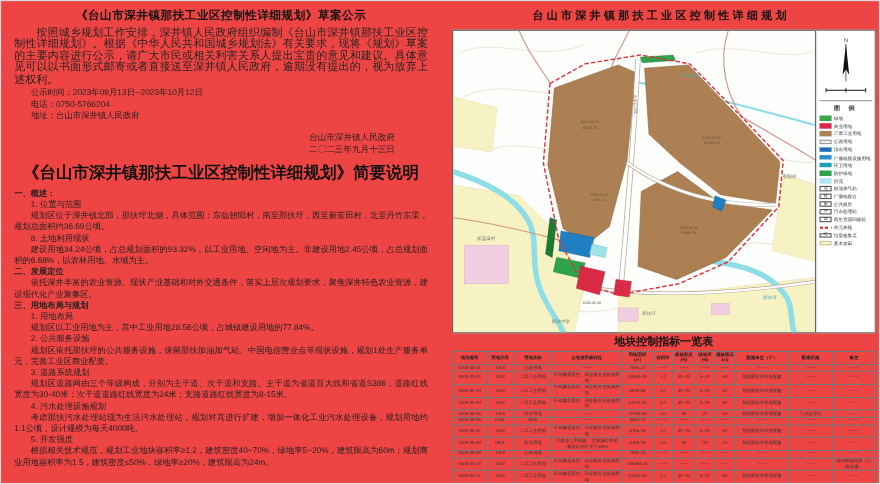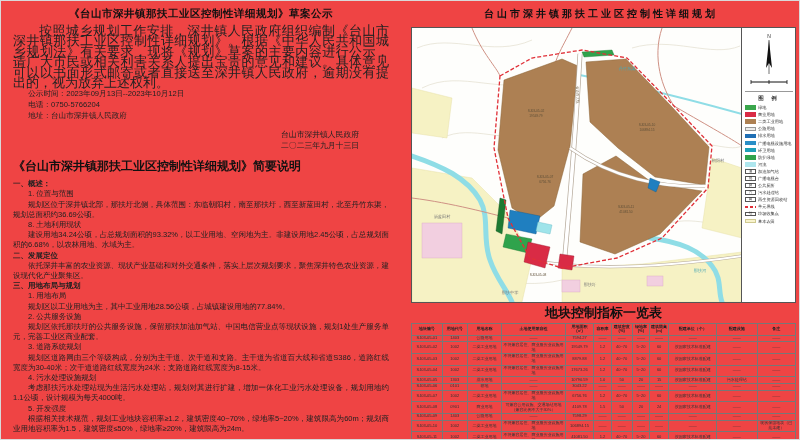--- a/index.html
+++ b/index.html
@@ -2,26 +2,26 @@
 <html><head>
 <meta charset="utf-8">
 <style>
   * { margin:0; padding:0; box-sizing:border-box; }
   html,body { width:800px; height:440px; background:#fff; font-family:"Liberation Sans", sans-serif; color:#222; }
   #page { position:relative; width:800px; height:440px; background:#ef4444; border:1px solid #d9d9d9; overflow:hidden; }
 
   
   .left { position:absolute; left:0; top:0; width:400px; height:440px; padding:6px 12px 0 12px; overflow:hidden; }
   .doc-title { text-align:center; font-weight:bold; font-size:10.5px; letter-spacing:.5px; margin-bottom:5px; color:#111; }
-  .doc-par { font-size:13px; line-height:10.4px; text-indent:2em; text-align:justify; color:#222; }
+  .doc-par { font-size:10px; line-height:10.4px; text-indent:2em; text-align:justify; color:#222; }
   .contact { margin-top:1px; }
   .contact .c-ln { font-size:7.6px; line-height:10.6px; padding-left:2em; }
   .sig { text-align:right; padding-right:30px; margin-top:8px; }
   .sig .s-ln { font-size:7.8px; line-height:11px; }
-  .doc-sub { font-weight:bold; font-size:12px; margin:7px 0 4px 0; color:#111; }
+  .doc-sub { text-align:center; font-weight:bold; font-size:15px; margin:7px 0 4px 0; color:#111; }
   .sections .ln { font-size:7.5px; line-height:10.2px; text-align:justify; }
   .sections .h { font-weight:bold; }
   .sections .ind { text-indent:2em; }
 
   
   .right { position:absolute; left:400px; top:0; width:400px; height:440px; }
   .map-title { text-align:center; font-weight:bold; font-size:10px; letter-spacing:3px; padding-top:6px; color:#111; }
 
   .map-box { position:absolute; left:10px; top:26px; width:385px; height:276px; border:1px solid #555; background:#fefefc; }
   .map-svg { position:absolute; left:0; top:0; width:330px; height:274px; }
@@ -29,21 +29,21 @@
   .legend { position:absolute; right:0; top:0; width:54px; height:274px; border-left:1px solid #555; background:#fff; padding:2px 2px 0 3px; }
   .north-box { height:62px; border-bottom:1px solid #999; position:relative; }
   .legend-title { text-align:center; font-size:5.5px; font-weight:bold; letter-spacing:3px; padding:3px 0 2px 0; color:#333; }
   .lg-row { display:flex; align-items:center; height:7.1px; }
   .lg-sw { width:11px; height:4.6px; flex:0 0 11px; margin-right:2px; position:relative; display:flex; align-items:center; justify-content:center; }
   .lg-sw i { font-style:normal; font-size:3.5px; line-height:1; color:#333; }
   .lg-lb { font-size:4.2px; color:#333; white-space:nowrap; }
 
   
   .table-wrap { position:absolute; left:10px; top:302px; width:385px; }
-  .tb-title { text-align:center; font-weight:bold; font-size:13px; padding:1px 0; color:#111; }
+  .tb-title { text-align:center; font-weight:bold; font-size:10px; padding:1px 0; color:#111; }
   table.ctrl { width:100%; border-collapse:collapse; table-layout:fixed; }
   table.ctrl th, table.ctrl td { border:0.5px solid #777; font-size:4px; line-height:4.8px; padding:0.5px 1px; text-align:center; overflow:hidden; color:#333; }
   table.ctrl th { white-space:pre-line; font-weight:bold; color:#222; }
 
   svg text { font-family:"Liberation Sans", sans-serif; }
 </style>
 </head>
 <body>
 
 <div id="page">

